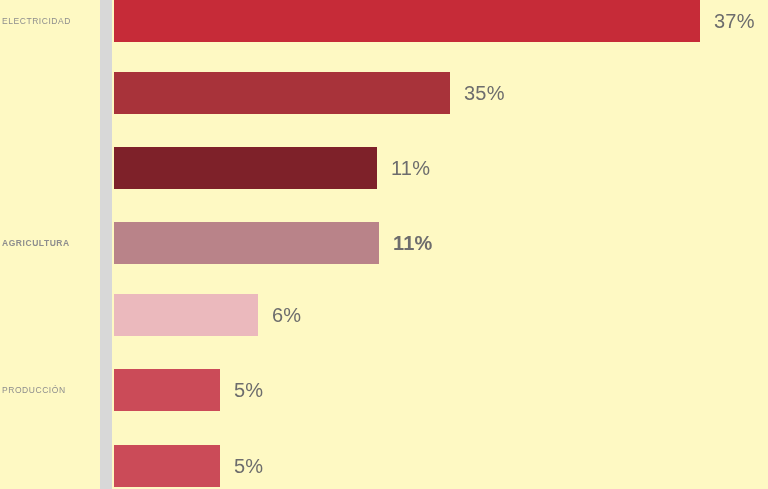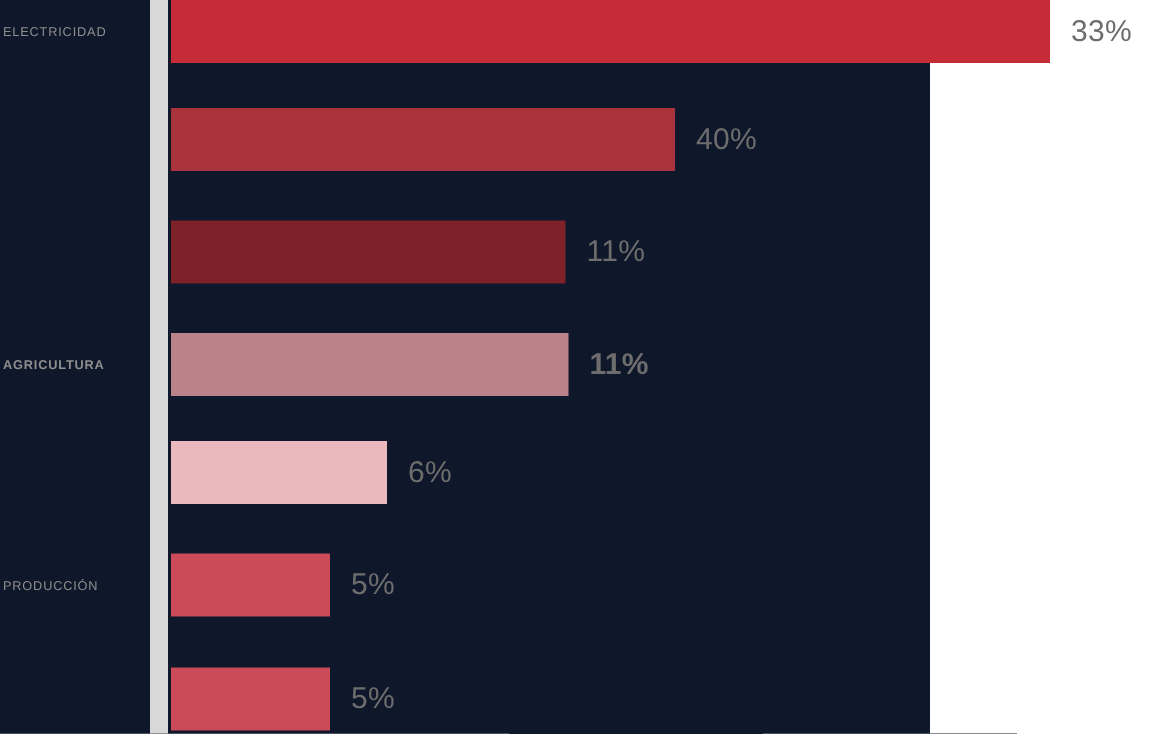--- a/index.html
+++ b/index.html
@@ -9,23 +9,23 @@
   body {
     width: 768px;
     height: 489px;
     background: #ffffff;
     font-family: "Liberation Sans", sans-serif;
     overflow: hidden;
   }
 
   #chart-root {
     position: relative;
-    width: 620px;
+    width: 768px;
     height: 489px;
-    background: #0f172a;
+    background: #fef9c3;
   }
 
   
   #axis-band {
     position: absolute;
     left: 100px;
     top: 0;
     width: 12px;
     height: 489px;
     background: #d8d8d8;
@@ -81,27 +81,27 @@
 
 <div id="chart-root">
 
   <div id="axis-band"></div>
 
   <div id="bars-container">
       <div class="bar-row" style="top: 0px;">
         <div class="cat-label">ELECTRICIDAD</div>
         <div class="bar-track">
           <div class="bar" style="width: 586px; background: rgb(198, 43, 56);"></div>
-          <div class="bar-value">33%</div>
+          <div class="bar-value">37%</div>
         </div>
       </div>
       <div class="bar-row" style="top: 72px;">
         <div class="bar-track">
           <div class="bar" style="width: 336px; background: rgb(168, 51, 58);"></div>
-          <div class="bar-value">40%</div>
+          <div class="bar-value">35%</div>
         </div>
       </div>
       <div class="bar-row" style="top: 147px;">
         <div class="bar-track">
           <div class="bar" style="width: 263px; background: rgb(126, 33, 41);"></div>
           <div class="bar-value">11%</div>
         </div>
       </div>
       <div class="bar-row" style="top: 222px; font-weight: bold;">
         <div class="cat-label">AGRICULTURA</div>

